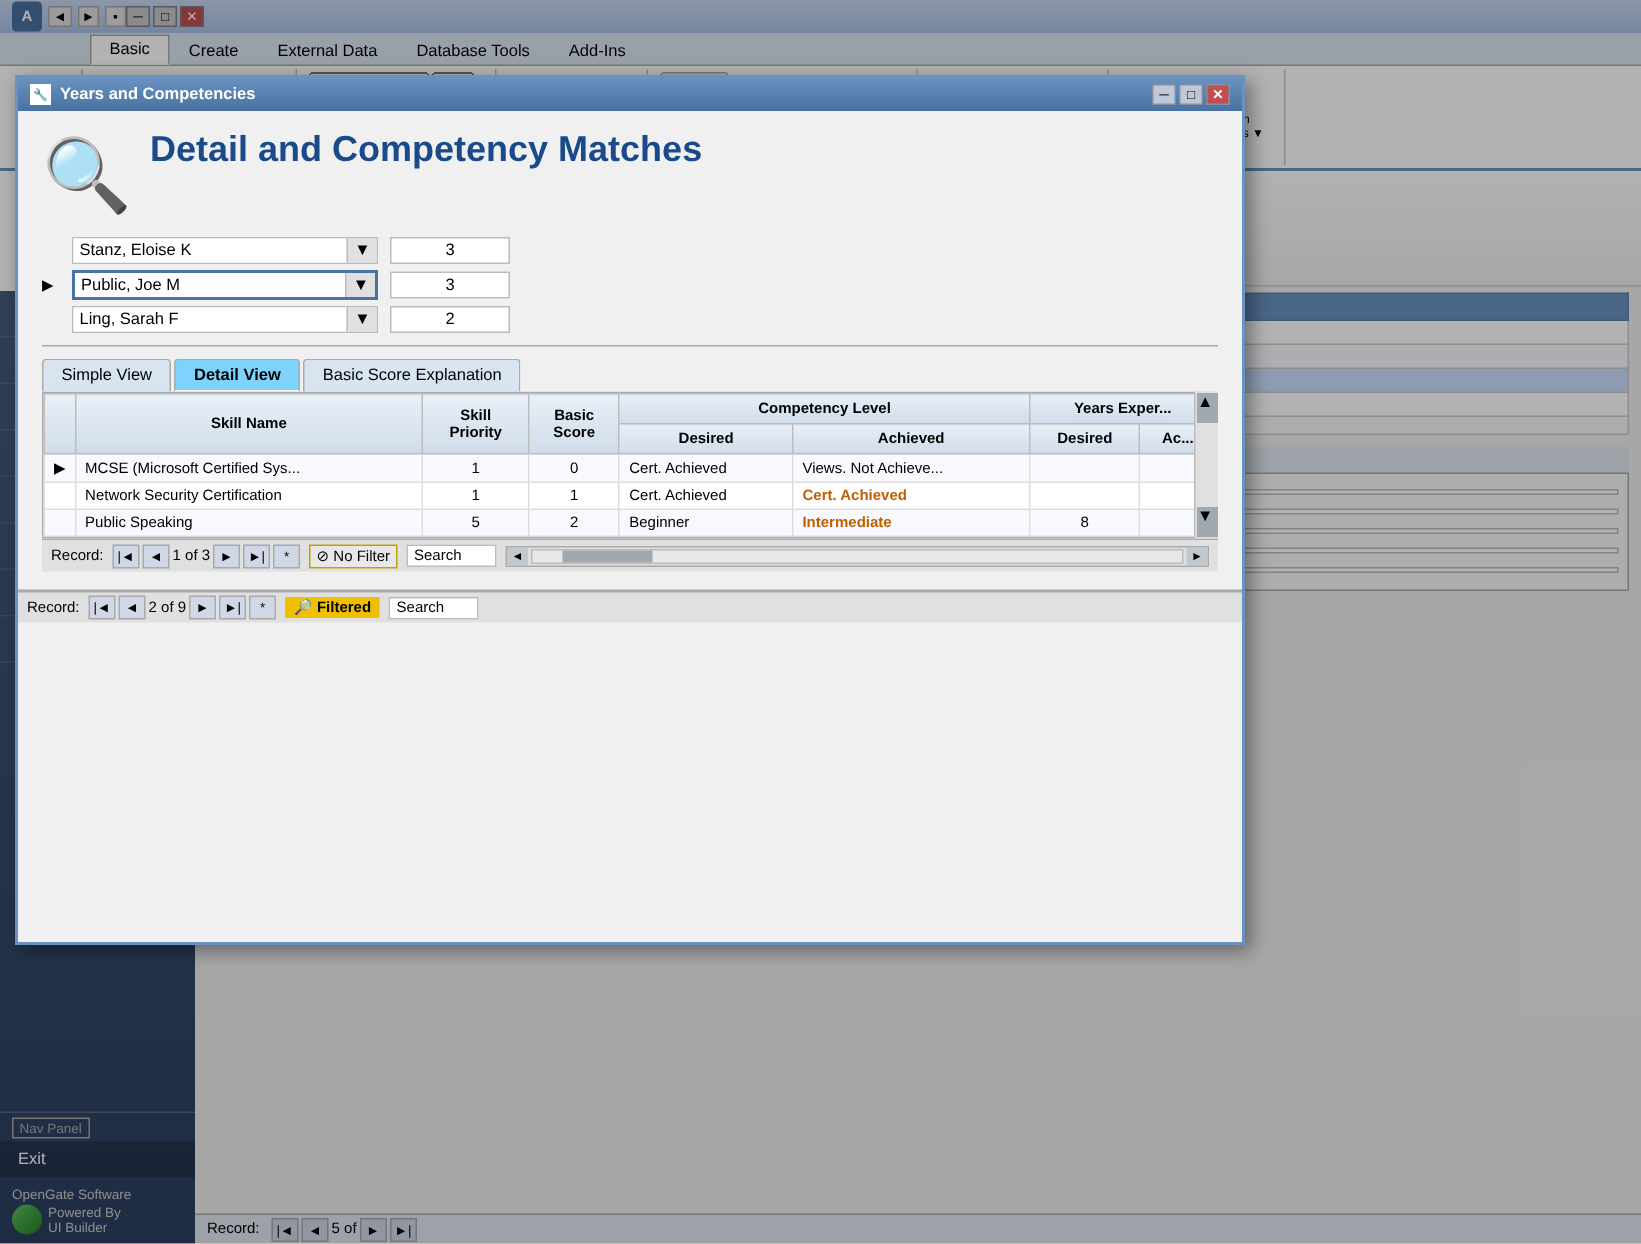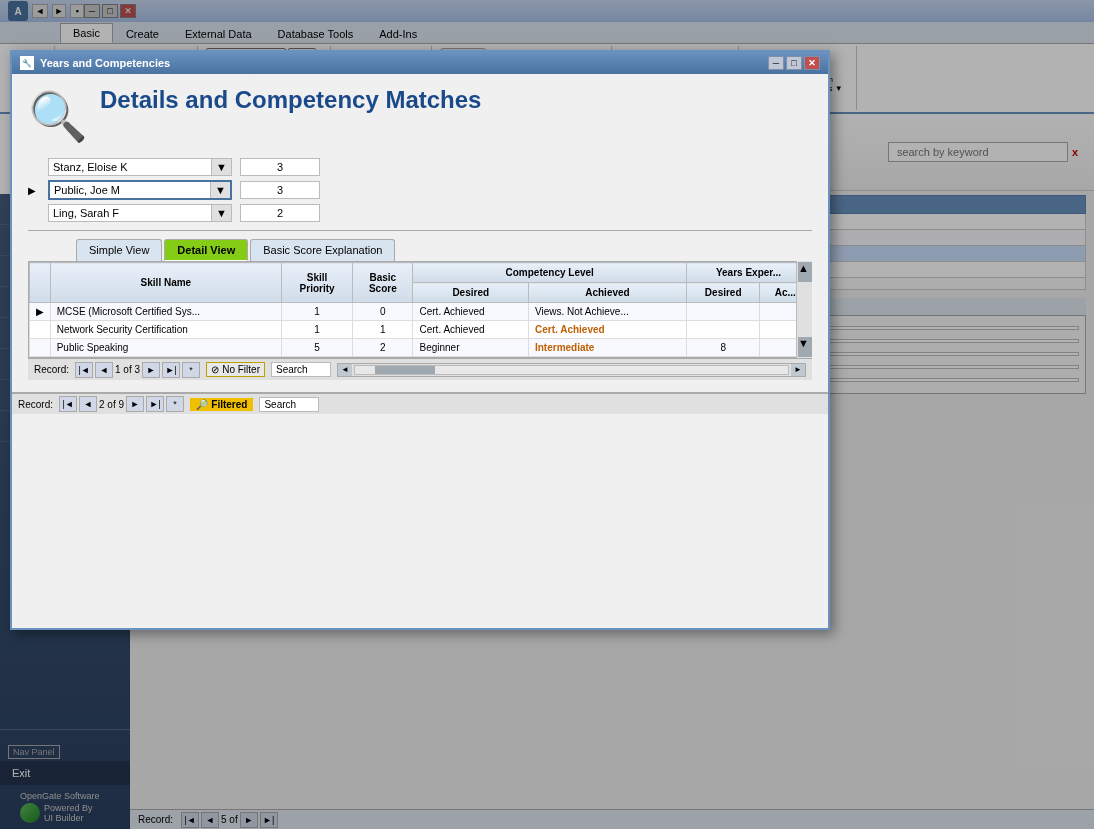--- a/index.html
+++ b/index.html
@@ -27,21 +27,21 @@
     
     .main-area { display: flex; height: calc(829px - 92px - 22px); }
 
     
     .sidebar { width: 130px; background: linear-gradient(to bottom, #4a6080, #2a4060); display: flex; flex-direction: column; }
     .sidebar-logo { height: 80px; background: #fff; display: flex; align-items: center; justify-content: center; }
     .sidebar-logo-circle { width: 60px; height: 60px; border-radius: 50%; background: linear-gradient(135deg, #60c060, #208020); border: 3px solid #fff; }
     .sidebar-item { padding: 8px 12px; color: #fff; cursor: pointer; font-size: 12px; border-bottom: 1px solid rgba(255,255,255,0.1); }
     .nav-panel-label { color: #aaa; font-size: 9px; padding: 4px 8px; margin-top: auto; }
     .sidebar-exit { padding: 6px 12px; color: #fff; cursor: pointer; background: rgba(0,0,0,0.2); }
-    .sidebar-footer { padding: 6px 20px; color: #ccc; font-size: 9px; }
+    .sidebar-footer { padding: 6px 8px; color: #ccc; font-size: 9px; }
     .sidebar-footer-brand { display: flex; align-items: center; gap: 4px; margin-top: 2px; }
     .brand-circle { width: 20px; height: 20px; border-radius: 50%; background: linear-gradient(135deg, #60c060, #208020); }
 
     
     .content { flex: 1; background: #f0f0f0; overflow: hidden; position: relative; }
     .content-header { background: linear-gradient(to bottom, #fff, #f0f0f0); padding: 8px 16px; border-bottom: 1px solid #ccc; display: flex; align-items: center; gap: 12px; }
     .app-title { font-size: 18px; font-weight: bold; color: #c00000; }
     .search-box { margin-left: auto; border: 1px solid #aaa; padding: 3px 8px; background: #fff; color: #888; font-size: 11px; width: 180px; }
     .search-clear { color: #c00; cursor: pointer; font-weight: bold; }
     .details-tabs { display: flex; border-bottom: 1px solid #aaa; background: #e0e8f0; }
@@ -64,29 +64,29 @@
     .modal-title-icon { width: 14px; height: 14px; background: #fff; display: flex; align-items: center; justify-content: center; font-size: 8px; color: #4a72a0; }
     .modal-controls { margin-left: auto; display: flex; gap: 2px; }
     .modal-ctrl-btn { width: 16px; height: 14px; background: #c0c8d8; border: 1px solid #8090a8; font-size: 9px; cursor: pointer; display: flex; align-items: center; justify-content: center; color: #000; }
 
     
     .modal-body { padding: 12px 16px; }
     .modal-header { display: flex; align-items: flex-start; gap: 12px; margin-bottom: 12px; }
     .magnifier-icon { width: 60px; height: 60px; display: flex; align-items: center; justify-content: center; font-size: 48px; color: #888; }
     .modal-title-text { font-size: 24px; font-weight: bold; color: #1a4a8a; }
     .modal-subtitle { font-size: 16px; font-weight: bold; color: #1a4a8a; }
-    .cand-selector { display: flex; align-items: center; border: 1px solid #bbb; background: #fff; width: 184px; }
+    .cand-selector { display: flex; align-items: center; border: 1px solid #bbb; background: #fff; width: 204px; }
     .cand-selector-input { flex: 1; padding: 2px 4px; font-size: 11px; border: none; outline: none; }
     .cand-selector-arrow { padding: 2px 4px; background: #e0e0e0; border-left: 1px solid #bbb; cursor: pointer; }
     .cand-score-box { border: 1px solid #bbb; background: #fff; padding: 2px 8px; width: 80px; text-align: center; font-size: 11px; }
 
     
-    .view-tabs { display: flex; margin-bottom: 0; margin-left: 48px; }
+    .view-tabs { display: flex; margin-bottom: 0; }
     .view-tab { padding: 4px 12px; border: 1px solid #aaa; border-bottom: none; cursor: pointer; font-size: 11px; background: #d8e4f0; margin-right: 2px; border-radius: 3px 3px 0 0; }
-    .view-tab.active { background: #84cc16; font-weight: bold; border-bottom: 1px solid #fff; }
+    .view-tab.active { background: #7dd3fc; font-weight: bold; border-bottom: 1px solid #fff; }
 
     
     .detail-view-container { border: 1px solid #aaa; background: #fff; }
     .detail-table { width: 100%; border-collapse: collapse; font-size: 10px; }
     .detail-table th { background: linear-gradient(to bottom, #e8f0f8, #d0dcea); padding: 4px 6px; border: 1px solid #bbb; font-size: 10px; font-weight: bold; color: #000; }
     .detail-table td { padding: 3px 6px; border: 1px solid #ddd; font-size: 10px; }
     .detail-table tr:nth-child(odd) td { background: #f8f8ff; }
     .detail-table tr:nth-child(even) td { background: #fff; }
     .detail-table .number { text-align: center; }
     .col-header-group { text-align: center; }
@@ -252,21 +252,21 @@
     </div>
     <div class="sidebar-item">Welcome</div>
     <div class="sidebar-item">Openings</div>
     <div class="sidebar-item">Candidates</div>
     <div class="sidebar-item">Campaigns</div>
     <div class="sidebar-item">Hiring Managers</div>
     <div class="sidebar-item">Recruiters</div>
     <div class="sidebar-item">Reports</div>
     <div class="sidebar-item">Configure</div>
     <div style="flex:1;"></div>
-    <div class="nav-panel-label" style="border-top:1px solid rgba(255,255,255,0.2);padding-top:17px;">
+    <div class="nav-panel-label" style="border-top:1px solid rgba(255,255,255,0.2);padding-top:5px;">
       <span style="border:1px solid #aaa;padding:1px 4px;font-size:9px;">Nav Panel</span>
     </div>
     <div class="sidebar-exit">Exit</div>
     <div class="sidebar-footer">
       <div>OpenGate Software</div>
       <div class="sidebar-footer-brand">
         <div class="brand-circle"></div>
         <div>
           <div>Powered By</div>
           <div>UI Builder</div>
@@ -275,24 +275,20 @@
     </div>
   </div>
 
   <div class="content">
 
     <div class="content-header">
       <div style="width:60px;height:60px;background:#e8f4e8;border-radius:4px;border:1px solid #ccc;display:flex;align-items:center;justify-content:center;">
         <div style="font-size:28px;">✍️</div>
       </div>
       <div class="app-title">Recruiting Database Template</div>
-      <div style="margin-left:auto;display:flex;align-items:center;gap:4px;">
-        <input class="search-box" style="font-size: 11px; padding: 3px 8px; border: 1px solid rgb(170, 170, 170); background: rgb(255, 255, 255);" placeholder="search by keyword">
-        <span class="search-clear">x</span>
-      </div>
     </div>
 
     <div style="padding:4px 8px;">
       <table style="width:100%;border-collapse:collapse;font-size:10px;">
         <thead>
           <tr>
             <th style="background:#6a92c0;color:#fff;padding:3px 6px;border:1px solid #5a82b0;width:12px;"></th>
             <th style="background:#6a92c0;color:#fff;padding:3px 6px;border:1px solid #5a82b0;text-align:left;">Position Na...</th>
           </tr>
         </thead>
@@ -374,21 +370,21 @@
         <div class="modal-ctrl-btn">□</div>
         <div class="modal-ctrl-btn" style="background:#c05050;color:#fff;">✕</div>
       </div>
     </div>
 
     <div class="modal-body">
 
       <div class="modal-header">
         <div class="magnifier-icon">🔍</div>
         <div>
-          <div class="modal-title-text">Details and Competency Matches</div>
+          <div class="modal-title-text">Detail and Competency Matches</div>
         </div>
       </div>
 
 
       <div style="margin-bottom:4px;">
         <div style="display:flex;align-items:center;gap:8px;">
           <div style="width:12px;"></div>
           <div class="cand-selector">
             <input class="cand-selector-input" value="Stanz, Eloise K" style="">
             <div class="cand-selector-arrow">▼</div>

